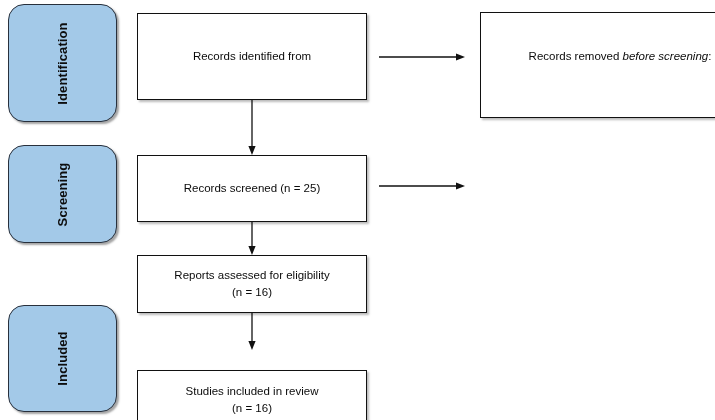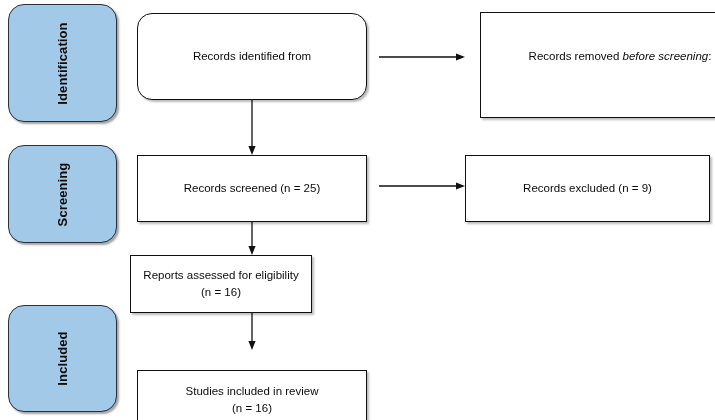--- a/index.html
+++ b/index.html
@@ -90,46 +90,41 @@
   </div>
 
   <div class="stage-box" style="left:8px; top:145px; width:109px; height:98px;">
     <span class="stage-label">Screening</span>
   </div>
 
   <div class="stage-box" style="left:8px; top:305px; width:109px; height:107px;">
     <span class="stage-label">Included</span>
   </div>
 
-  <div class="proc-box" style="left:137px; top:13px; width:230px; height:87px;border-radius:15px;">
+  <div class="proc-box" style="left:137px; top:13px; width:230px; height:87px;">
     <div class="proc-text">
       <span>Records identified from</span><br>
     </div>
   </div>
 
   <div class="proc-box" style="left:465px; top:12px; width:280px; height:106px;margin-left:15px;">
     <div class="proc-text">
       <span>Records removed </span><em>before screening</em><span>:</span><br>
       <br>
     </div>
   </div>
 
   <div class="proc-box" style="left:137px; top:155px; width:230px; height:67px;text-align:right;">
     <div class="proc-text">
       <span>Records screened (n = 25)</span>
     </div>
   </div>
 
-  <div class="proc-box" style="left:465px; top:155px; width:245px; height:67px;">
-    <div class="proc-text">
-      <span>Records excluded (n = 9)</span>
-    </div>
-  </div>
 
-  <div class="proc-box" style="left:130px; top:255px; width:182px; height:58px;">
+  <div class="proc-box" style="left:137px; top:255px; width:230px; height:58px;">
     <div class="proc-text">
       <span>Reports assessed for eligibility</span><br>
       <span>(n = 16)</span>
     </div>
   </div>
 
   <div class="proc-box" style="left:137px; top:370px; width:230px; height:60px;">
     <div class="proc-text">
       <span>Studies included in review</span><br>
       <span>(n = 16)</span>

